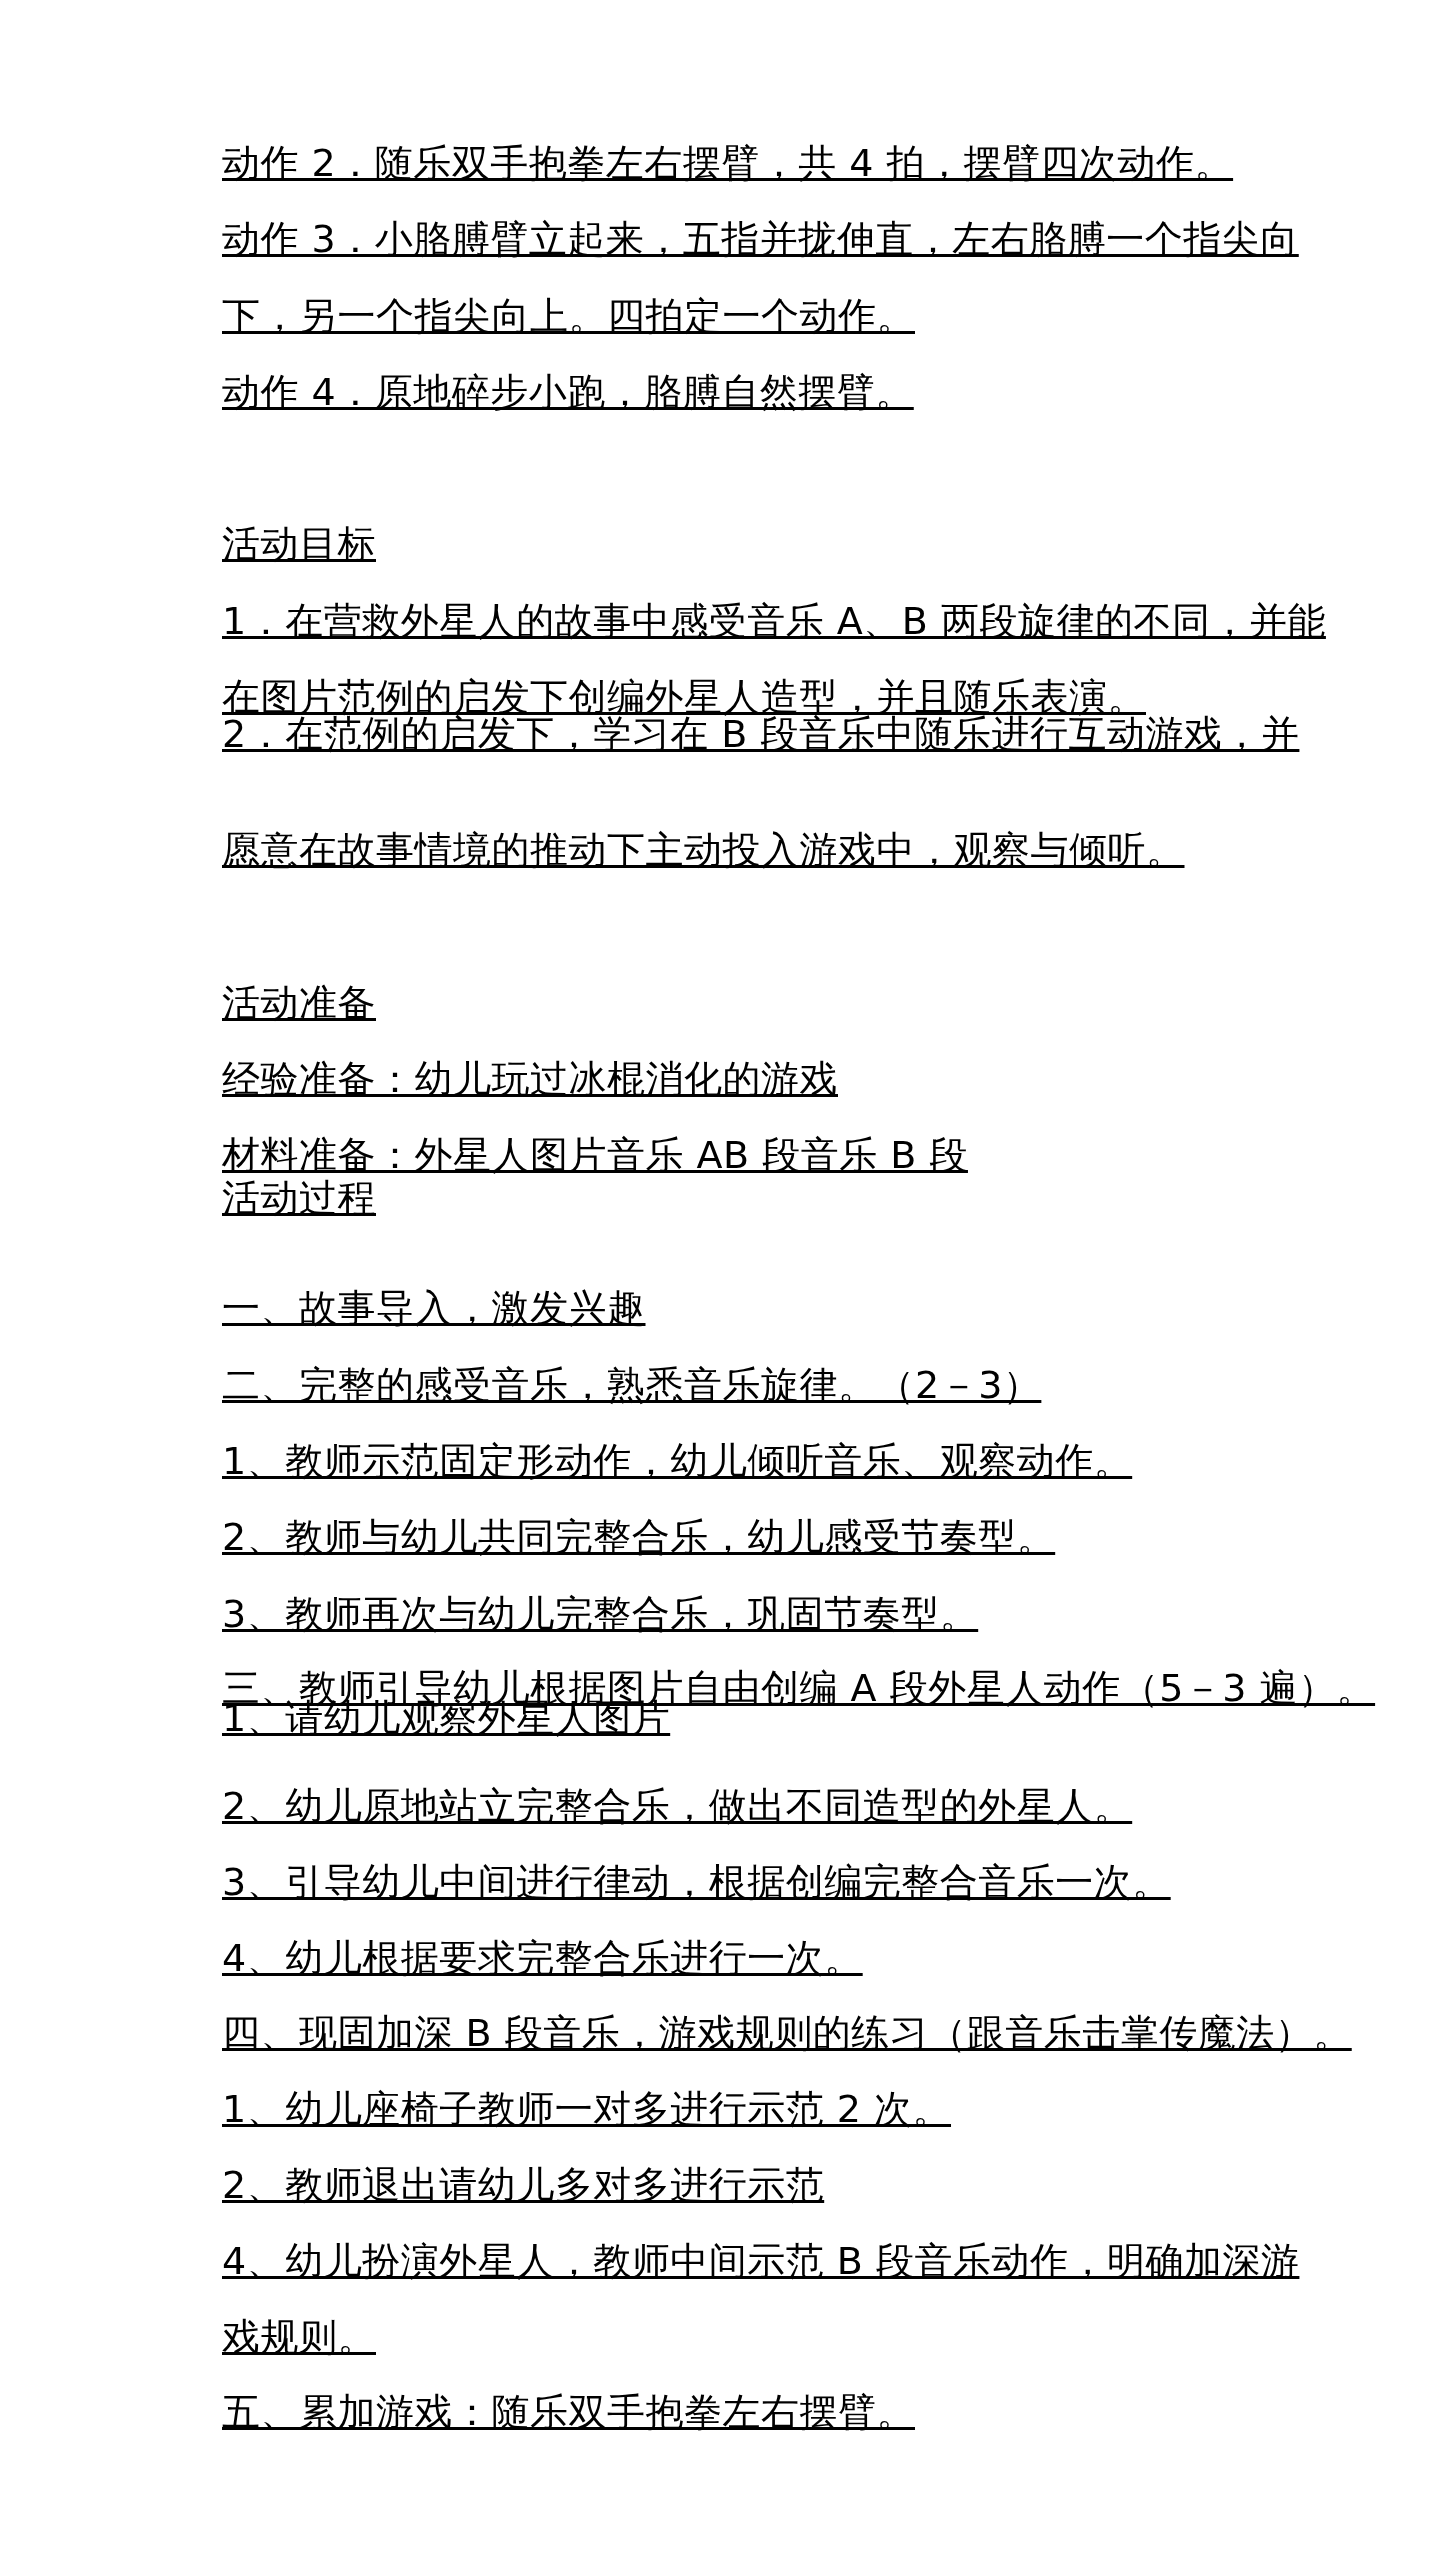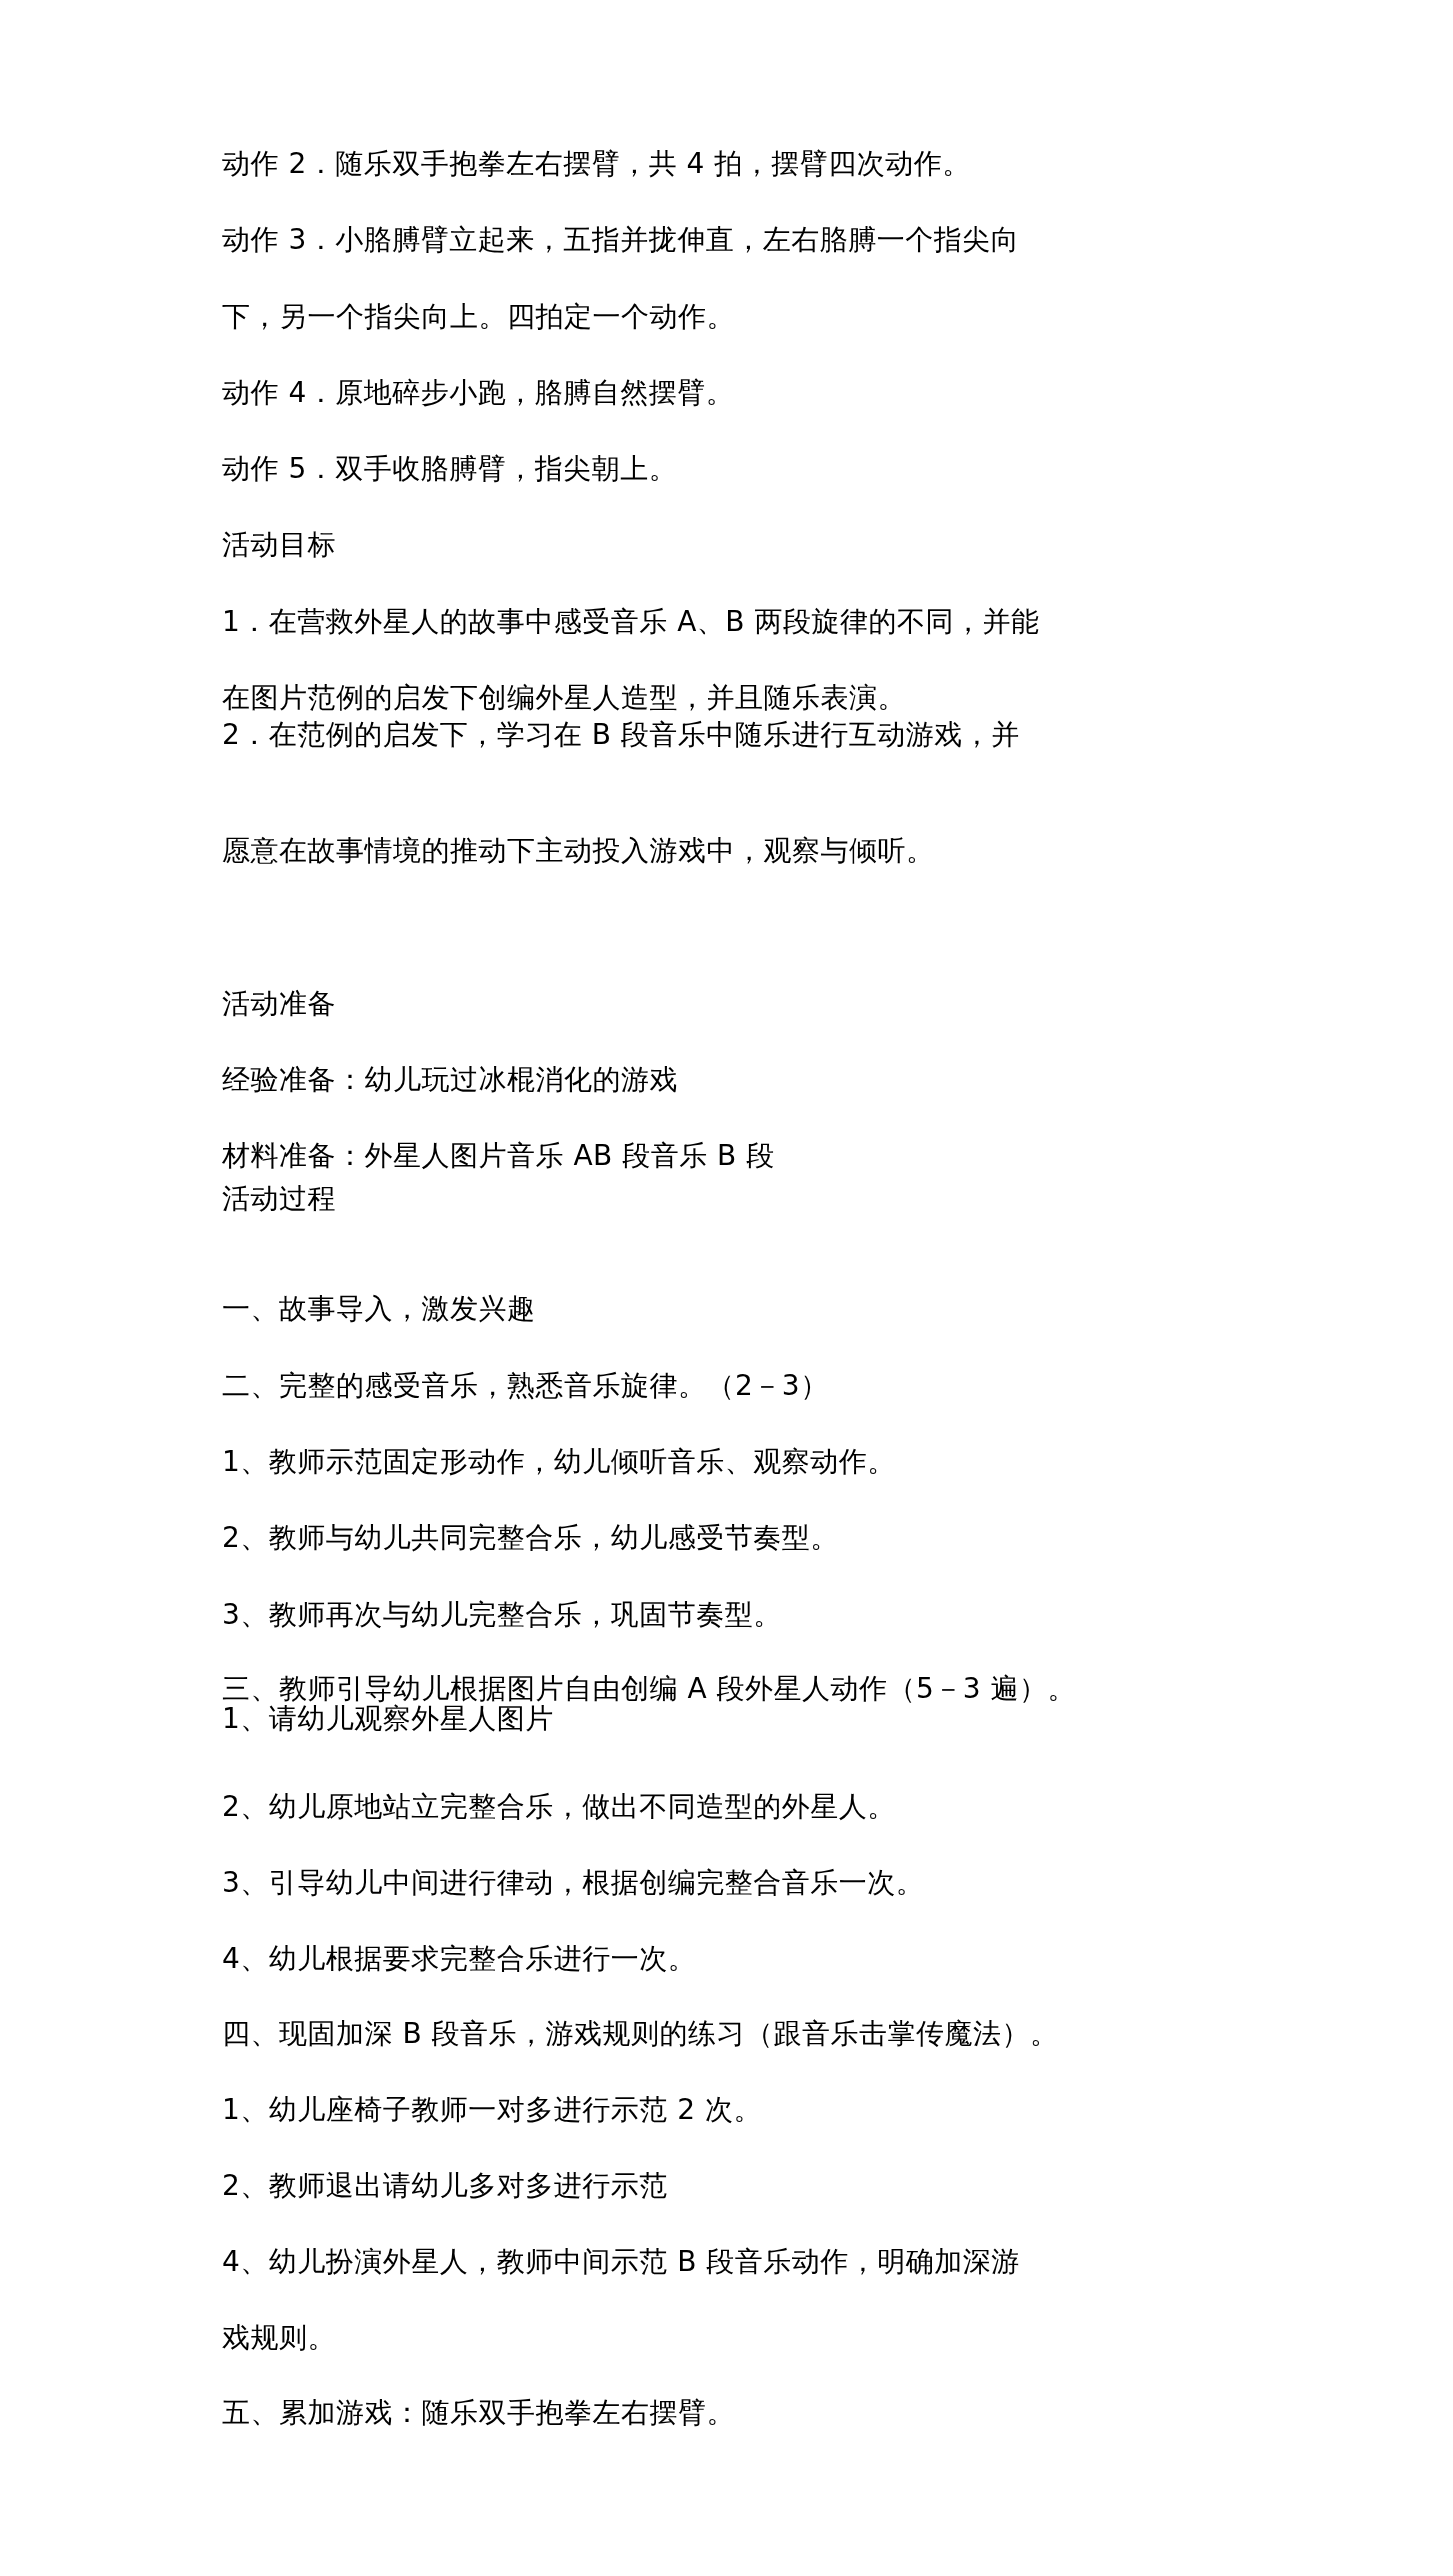--- a/index.html
+++ b/index.html
@@ -22,35 +22,35 @@
       width: 1454px;
       height: 2576px;
       background: #ffffff;
     }
     .line {
       position: absolute;
       left: 222px;
       width: 1017px;
       height: 37px;
       line-height: 37px;
-      font-size: 28px;
+      font-size: 38px;
       white-space: nowrap;
       letter-spacing: 0.5px;
       color: #000000;
+      text-decoration: underline;
     }
   </style>
 </head>
 <body>
 
 <div class="page">
   <div class="line" style="top:145px">动作 2．随乐双手抱拳左右摆臂，共 4 拍，摆臂四次动作。</div>
   <div class="line" style="top:221px">动作 3．小胳膊臂立起来，五指并拢伸直，左右胳膊一个指尖向</div>
   <div class="line" style="top:298px">下，另一个指尖向上。四拍定一个动作。</div>
   <div class="line" style="top:374px">动作 4．原地碎步小跑，胳膊自然摆臂。</div>
-  <div class="line" style="top:450px">动作 5．双手收胳膊臂，指尖朝上。</div>
   <div class="line" style="top:526px">活动目标</div>
   <div class="line" style="top:603px">1．在营救外星人的故事中感受音乐 A、B 两段旋律的不同，并能</div>
   <div class="line" style="top:679px">在图片范例的启发下创编外星人造型，并且随乐表演。</div>
   <div class="line" style="top:716px">2．在范例的启发下，学习在 B 段音乐中随乐进行互动游戏，并</div>
   <div class="line" style="top:832px">愿意在故事情境的推动下主动投入游戏中，观察与倾听。</div>
   <div class="line" style="top:985px">活动准备</div>
   <div class="line" style="top:1061px">经验准备：幼儿玩过冰棍消化的游戏</div>
   <div class="line" style="top:1137px">材料准备：外星人图片音乐 AB 段音乐 B 段</div>
   <div class="line" style="top:1180px">活动过程</div>
   <div class="line" style="top:1290px">一、故事导入，激发兴趣</div>

